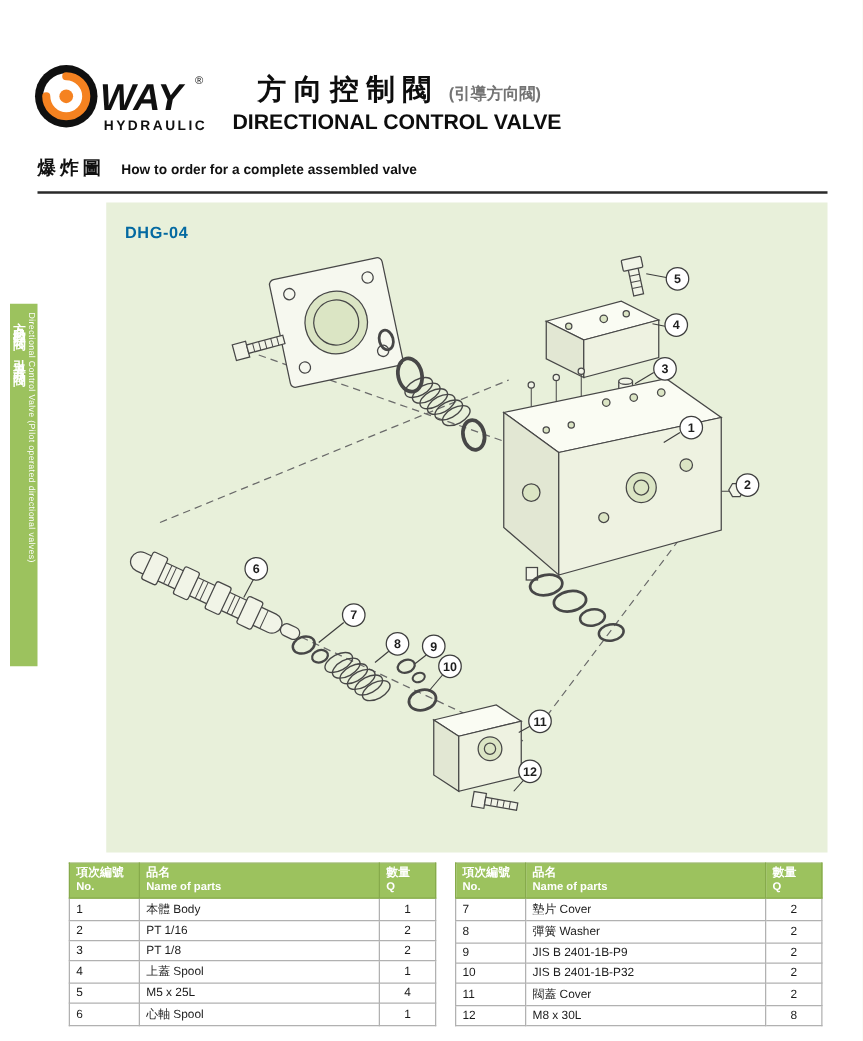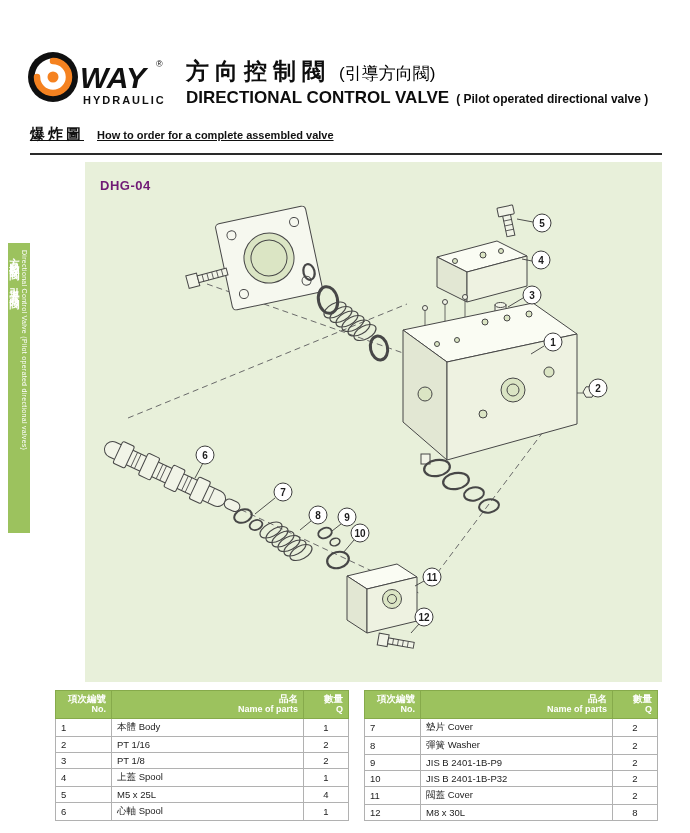--- a/index.html
+++ b/index.html
@@ -4,44 +4,44 @@
 <style>
   * { margin:0; padding:0; box-sizing:border-box; }
   html,body { background:#ffffff; }
   body { font-family:"Liberation Sans", sans-serif; color:#111; }
   .page { position:relative; width:680px; height:833px; background:#fff; overflow:hidden; }
 
   
   .logo-wrap { position:absolute; left:26px; top:48px; }
   .titles { position:absolute; left:186px; top:56px; }
   .title-line1 { display:flex; align-items:baseline; gap:8px; }
-  .title-zh { font-size:23px; font-weight:bold; letter-spacing:6px; color:#0d0d0d; }
-  .title-zh-paren { font-size:17px; font-weight:normal; color:#000000; }
+  .title-zh { font-size:23px; font-weight:bold; letter-spacing:6px; color:#0d0d0d;margin-left:20px; }
+  .title-zh-paren { font-size:13px; font-weight:bold; color:#737373; }
   .title-line2 { display:flex; align-items:baseline; gap:7px; margin-top:1px; }
   .title-en { font-size:17px; font-weight:bold; color:#0d0d0d; }
   .title-en-paren { font-size:12px; font-weight:600; color:#0d0d0d; }
 
   
   .section-head { position:absolute; left:30px; top:125px; width:632px;
     border-bottom:2px solid #2a2a2a; padding-bottom:9px;
-    display:flex; align-items:baseline; gap:13px;text-decoration:underline; }
+    display:flex; align-items:baseline; gap:13px; }
   .section-zh { font-size:15px; font-weight:bold; letter-spacing:3px; }
   .section-en { font-size:11px; font-weight:bold; }
 
   
   .side-strip { position:absolute; left:8px; top:243px; width:22px; height:290px;
     background:#9cc25e; display:flex; flex-direction:row; justify-content:center;
     padding-top:7px; overflow:hidden; }
   .v-zh { writing-mode:vertical-rl; text-orientation:upright; font-size:10px;
     color:#fff; font-weight:bold; letter-spacing:3px; line-height:11px; }
   .v-en { writing-mode:vertical-rl; font-size:7px; color:#fff; line-height:9px; letter-spacing:.3px; }
 
   
   .panel { position:absolute; left:85px; top:162px; width:577px; height:520px; background:#e8f0da; }
-  .model-label { position:absolute; left:15px; top:16px; font-size:13px; font-weight:bold; letter-spacing:.5px; color:#701a75; }
+  .model-label { position:absolute; left:15px; top:16px; font-size:13px; font-weight:bold; letter-spacing:.5px; color:#0369a1; }
   .diagram { position:absolute; left:0; top:0; width:577px; height:520px; }
 
   .dash path { stroke:#6a6a6a; stroke-width:1; fill:none; stroke-dasharray:6 4; }
   .part rect, .part polygon, .part circle, .part ellipse { stroke:#474747; stroke-width:1; fill:#f6f8ef; }
   .part path, .part line { stroke:#474747; stroke-width:.8; fill:none; }
   .face-top   { fill:#fafcf3 !important; }
   .face-front { fill:#e2e7d3 !important; }
   .face-right { fill:#eef2e1 !important; }
   .hole { fill:#dbe5c4 !important; }
   .ring { fill:none !important; }
@@ -49,21 +49,21 @@
   .metal { fill:#f1f4e7 !important; }
   .callout circle { fill:#ffffff; stroke:#3d3d3d; stroke-width:1; }
   .callout line { stroke:#3d3d3d; stroke-width:.9; }
   .callout text { font-family:"Liberation Sans", sans-serif; font-size:10px; font-weight:bold;
     fill:#1d1d1d; text-anchor:middle; }
 
   
   .tables { position:absolute; left:55px; top:690px; display:flex; gap:15px; }
   table.parts-table { border-collapse:collapse; table-layout:fixed; width:293px; }
   .parts-table col.c-no { width:56px; } .parts-table col.c-name { width:192px; } .parts-table col.c-q { width:45px; }
-  .parts-table th { background:#9cc25e; color:#fff; text-align:right; padding:2px 5px 3px 5px;
+  .parts-table th { background:#9cc25e; color:#fff; text-align:left; padding:2px 5px 3px 5px;
     border:1px solid #86aa4b; font-weight:bold; vertical-align:top; }
   .th-zh { font-size:9.5px; line-height:11px; }
   .th-en { font-size:9px; line-height:11px; }
   .parts-table td { font-size:9.5px; padding:2px 5px; border:1px solid #b1b1b1;
     background:#fff; color:#1c1c1c; height:16px; }
   .parts-table td.q, .parts-table th.q-col .th-zh, .parts-table th.q-col .th-en { }
   .parts-table td.q { text-align:center; }
 </style>
 </head>
 <body>
@@ -84,21 +84,20 @@
     </svg>
   </div>
 
   <div class="titles">
     <div class="title-line1">
       <span class="title-zh">方向控制閥</span>
       <span class="title-zh-paren">(引導方向閥)</span>
     </div>
     <div class="title-line2">
       <span class="title-en">DIRECTIONAL CONTROL VALVE</span>
-      <span class="title-en-paren">( Pilot operated directional valve )</span>
     </div>
   </div>
 
   <div class="section-head">
     <span class="section-zh">爆炸圖</span>
     <span class="section-en">How to order for a complete assembled valve</span>
   </div>
 
   <div class="side-strip">
     <span class="v-zh">方向控制閥 引導方向閥</span>

